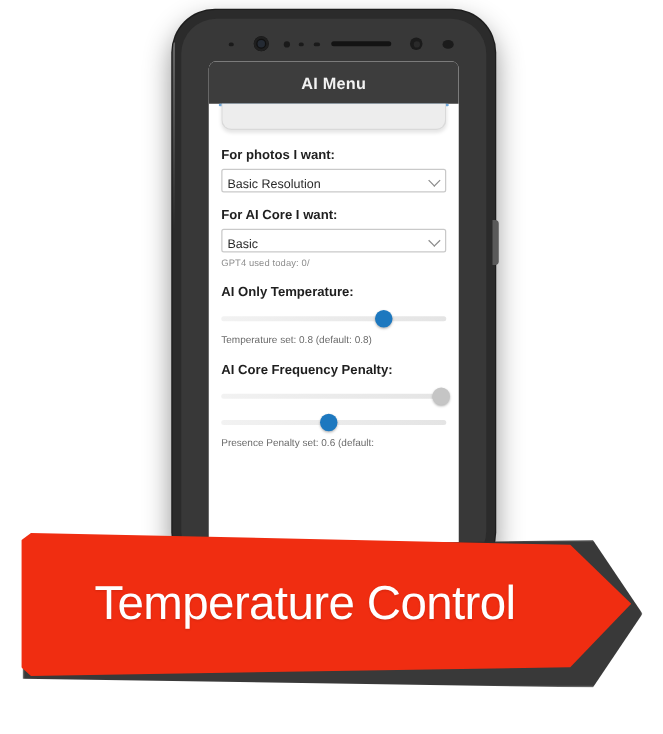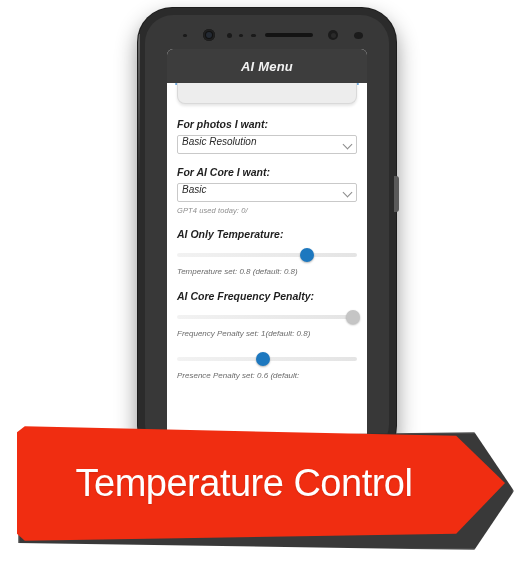--- a/index.html
+++ b/index.html
@@ -42,21 +42,21 @@
        border-radius:50%;background:#2a2a2a;}
   #prox{left:209px;top:3px;width:9px;height:7px;border-radius:50%;background:#1b1b1b;}
 
   
   #power-btn{position:absolute;left:394px;top:176px;width:5px;height:36px;
       background:#5a5a5a;border-radius:0 3px 3px 0;}
 
   
   #screen{
     position:absolute;left:22px;top:34px;width:200px;height:404px;
-    background:#ffffff;border-radius:6px 6px 0 0;overflow:hidden;font-style:italic;
+    background:#ffffff;border-radius:6px 6px 0 0;overflow:hidden;
   }
   #titlebar{
     height:34px;background:#3d3d3d;color:#f2f2f2;
     display:flex;align-items:center;justify-content:center;
     font-size:13px;font-weight:700;letter-spacing:.2px;
   }
   #accentline{height:2px;background:#6ea8dc;margin:0 8px;border-radius:2px;}
   #topcard{
     margin:-2px 10px 0 10px;height:20px;background:#ededed;
     border:1px solid #d9d9d9;border-top:none;border-radius:0 0 8px 8px;
@@ -68,21 +68,21 @@
   .member-head{
     color:#e8697e;font-size:10.5px;font-weight:700;margin:0 0 11px 0;
     letter-spacing:.1px;
   }
   .field-label{
     color:#1f1f1f;font-size:10.5px;font-weight:700;margin:0 0 4px 0;
     line-height:13px;
   }
   .select-box{
     position:relative;height:17px;border:1px solid #c9c9c9;border-radius:2px;
-    background:#fff;display:flex;align-items:flex-start;
+    background:#fff;display:flex;align-items:flex-end;
     padding:0 18px 0 4px;font-size:10px;color:#2a2a2a;margin-bottom:12px;
   }
   .chev{
     position:absolute;right:5px;top:5px;width:6px;height:6px;
     border-right:1.2px solid #8b8b8b;border-bottom:1.2px solid #8b8b8b;
     transform:rotate(45deg);
   }
   .tiny-note{
     color:#8d8d8d;font-size:7.5px;margin:-8px 0 13px 0;letter-spacing:.1px;
   }
@@ -168,21 +168,20 @@
             <div class="track"></div>
             <div class="thumb" id="thumb0" style="left: 72%; background: rgb(29, 120, 191);"></div>
           </div>
           <p class="set-note">Temperature set: 0.8 (default: 0.8)</p>
 
           <p class="field-label">AI Core Frequency Penalty:</p>
           <div class="slider-wrap">
             <div class="track"></div>
             <div class="thumb grey" id="thumb1" style="left: 98%; background: rgb(197, 197, 197);"></div>
           </div>
-          <p class="set-note">Frequency Penalty set: 1(default: 0.8)</p>
 
           <div class="slider-wrap">
             <div class="track"></div>
             <div class="thumb" id="thumb2" style="left: 48%; background: rgb(29, 120, 191);"></div>
           </div>
           <p class="set-note">Presence Penalty set: 0.6 (default:</p>
 
         </div>
       </div>
     </div>

